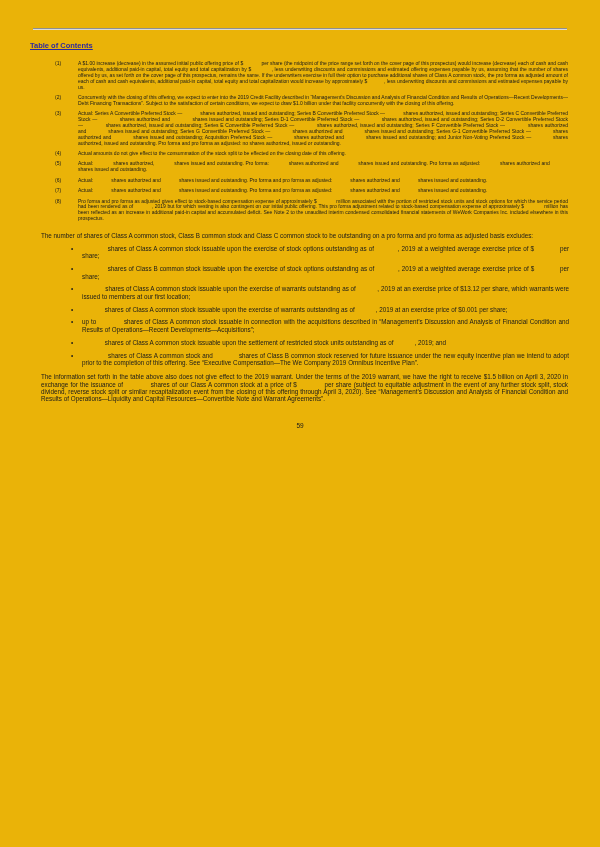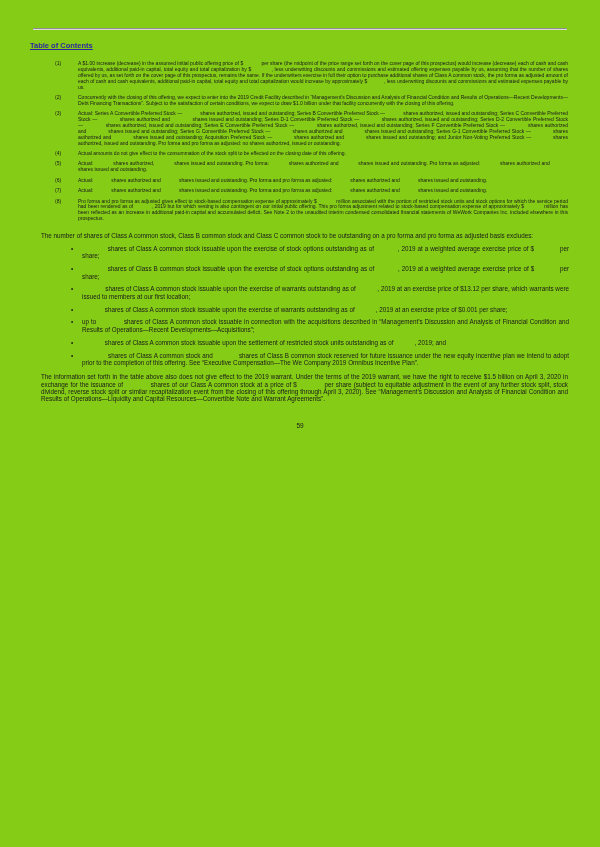--- a/index.html
+++ b/index.html
@@ -3,21 +3,21 @@
 <meta charset="utf-8">
 <style>
   html, body { margin: 0; padding: 0; background: #ffffff; }
   body {
     width: 600px; height: 847px;
     font-family: "Liberation Sans", sans-serif;
     color: #1a1a1a;
     position: relative;
     overflow: hidden;
   }
-  .page { position: absolute; inset: 0; background: #84cc16; }
+  .page { position: absolute; inset: 0; background: #eab308; }
   .top-rule {
     position: absolute; top: 28px; left: 33px; width: 534px; height: 1px;
     background: #8f8f8f; border-bottom: 1px solid #dcdcdc;
   }
   .toc-link {
     position: absolute; top: 41px; left: 30px;
     font-size: 7.5px; font-weight: 700;
     color: #2e2a9d; text-decoration: underline;
     cursor: pointer;
   }

